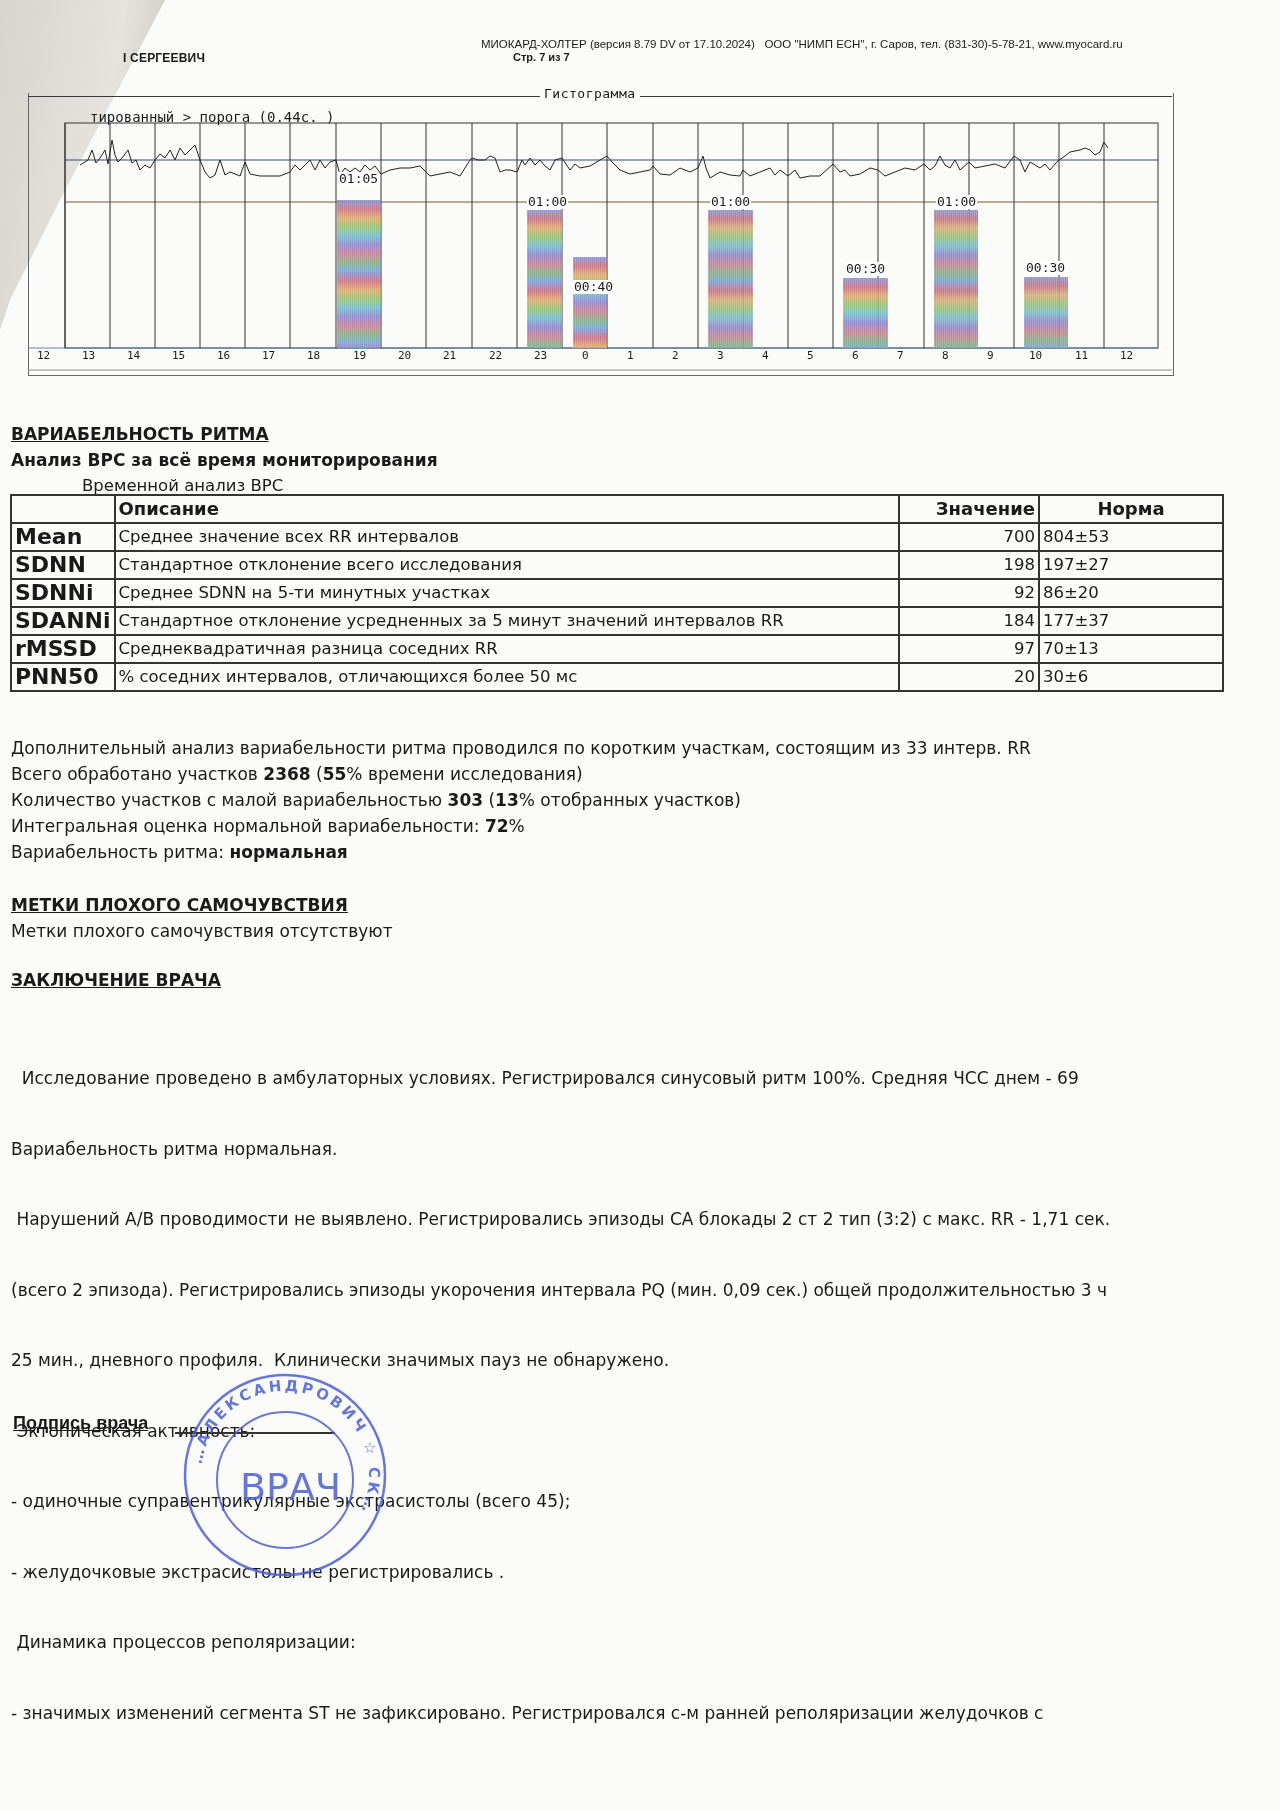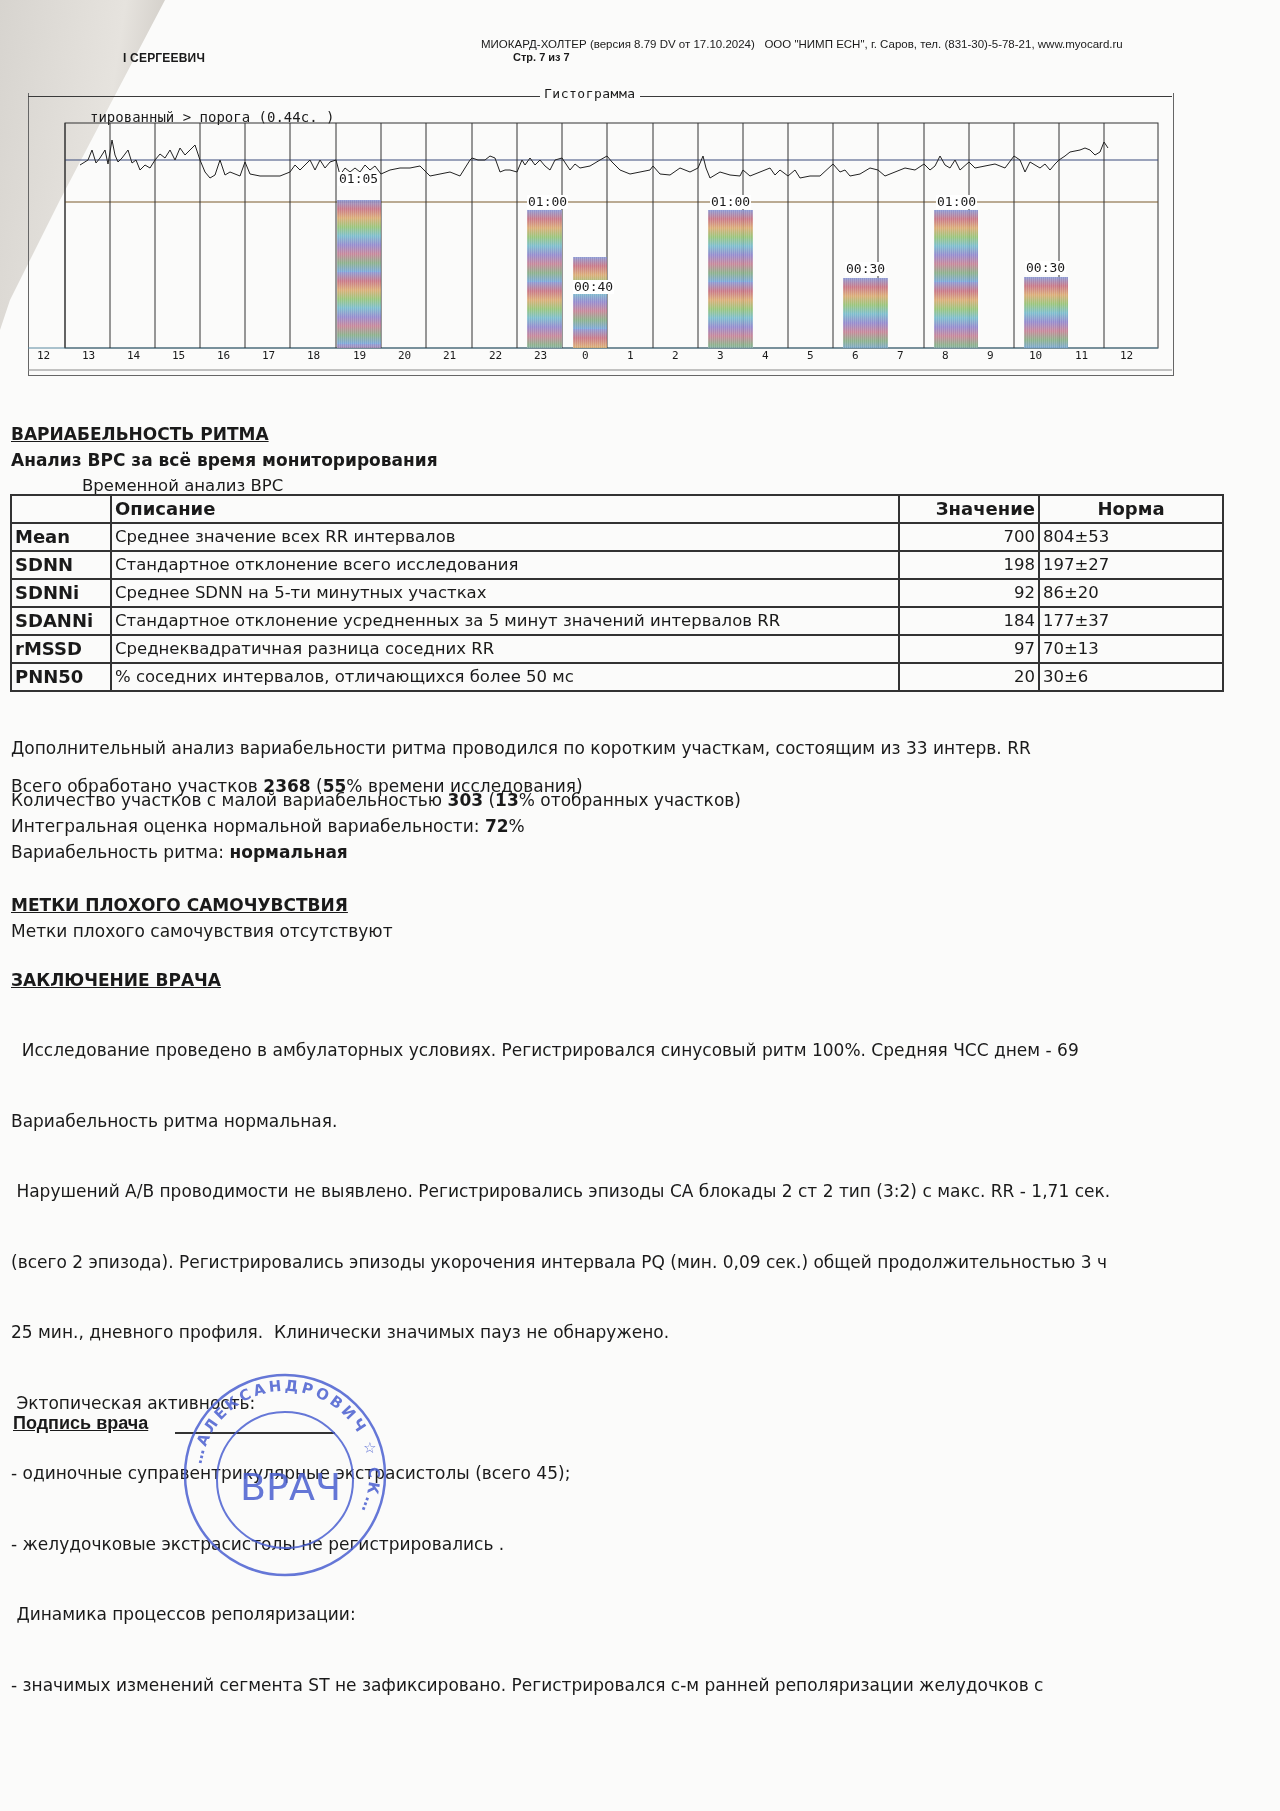--- a/index.html
+++ b/index.html
@@ -18,21 +18,21 @@
   .bar{position:absolute;background:repeating-linear-gradient(180deg,#7f8fd0 0px,#c46a7b 9px,#d8a56a 18px,#8fbf6e 27px,#6fb7c9 36px,#8a7fc9 45px,#c27a8f 54px,#7fa87f 63px,#6f9fd8 72px);opacity:0.9;}
   .bar:after{content:"";position:absolute;inset:0;background:repeating-linear-gradient(90deg,rgba(255,255,255,0.18) 0 1px,transparent 1px 2px);}
   .sec-h{position:absolute;font-weight:bold;font-size:17px;text-decoration:underline;left:11px;}
   .sec-sub{position:absolute;left:11px;font-weight:bold;font-size:17px;}
   .tbl-caption{position:absolute;left:82px;top:476px;font-size:16.5px;}
   table.hrv{position:absolute;left:10px;top:494px;width:1214px;border-collapse:collapse;font-size:16.5px;}
   table.hrv td,table.hrv th{border:2px solid #333;padding:0 3px;height:26px;line-height:24px;}
   table.hrv th{font-weight:bold;text-align:left;font-size:18px;}
   table.hrv th.val{text-align:right;}
   table.hrv th.norm{text-align:center;}
-  table.hrv td.code{font-weight:bold;font-size:18px;width:92px;border-radius:6px;}
+  table.hrv td.code{font-weight:bold;font-size:22px;width:92px;border-radius:6px;}
   table.hrv td.val{text-align:right;width:132px;}
   table.hrv td.norm{text-align:left;width:176px;}
   .p{position:absolute;left:11px;font-size:17px;line-height:23px;white-space:nowrap;}
   .para{position:absolute;left:11px;width:1210px;font-size:17px;line-height:23.5px;}
   .para div{white-space:nowrap;}
   b{font-weight:bold;}
   .sig{position:absolute;left:13px;top:1413px;font-family:"Liberation Sans",sans-serif;font-weight:bold;font-size:18px;text-decoration:underline;}
   .sig-line{position:absolute;left:175px;top:1432px;width:160px;height:2px;background:#333;}
   .stamp{position:absolute;left:170px;top:1360px;width:230px;height:230px;}
   .curl{position:absolute;left:0;top:0;width:190px;height:460px;}
@@ -190,31 +190,31 @@
     <tr>
       <td class="code">PNN50</td>
       <td>% соседних интервалов, отличающихся более 50 мс</td>
       <td class="val">20</td>
       <td class="norm">30±6</td>
     </tr>
   </tbody>
 </table>
 
 <div class="p" style="top:737px;">Дополнительный анализ вариабельности ритма проводился по коротким участкам, состоящим из 33 интерв. RR</div>
-<div class="p" style="top:763px;margin-top:12px;"><span>Всего обработано участков </span><b>2368</b><span> (</span><b>55</b><span>% времени исследования)</span></div>
+<div class="p" style="top:763px;"><span>Всего обработано участков </span><b>2368</b><span> (</span><b>55</b><span>% времени исследования)</span></div>
 <div class="p" style="top:789px;"><span>Количество участков с малой вариабельностью </span><b>303</b><span> (</span><b>13</b><span>% отобранных участков)</span></div>
 <div class="p" style="top:815px;"><span>Интегральная оценка нормальной вариабельности: </span><b>72</b><span>%</span></div>
 <div class="p" style="top:841px;"><span>Вариабельность ритма: </span><b>нормальная</b></div>
 
 <div class="sec-h" style="top:895px;">МЕТКИ ПЛОХОГО САМОЧУВСТВИЯ</div>
 <div class="p" style="top:920px;">Метки плохого самочувствия отсутствуют</div>
 
 <div class="sec-h" style="top:970px;">ЗАКЛЮЧЕНИЕ ВРАЧА</div>
 <div class="para" style="top:992px;white-space:pre;">
-  <div style="white-space:pre;">  Исследование проведено в амбулаторных условиях. Регистрировался синусовый ритм 100%. Средняя ЧСС днем - 69</div>
+  <div style="white-space:pre;margin-top:28px;">  Исследование проведено в амбулаторных условиях. Регистрировался синусовый ритм 100%. Средняя ЧСС днем - 69</div>
   <div style="white-space:pre;">Вариабельность ритма нормальная.</div>
   <div style="white-space:pre;"> Нарушений А/В проводимости не выявлено. Регистрировались эпизоды СА блокады 2 ст 2 тип (3:2) с макс. RR - 1,71 сек.</div>
   <div style="white-space:pre;">(всего 2 эпизода). Регистрировались эпизоды укорочения интервала PQ (мин. 0,09 сек.) общей продолжительностью 3 ч</div>
   <div style="white-space:pre;">25 мин., дневного профиля.  Клинически значимых пауз не обнаружено.</div>
   <div style="white-space:pre;"> Эктопическая активность:</div>
   <div style="white-space:pre;">- одиночные суправентрикулярные экстрасистолы (всего 45);</div>
   <div style="white-space:pre;">- желудочковые экстрасистолы не регистрировались .</div>
   <div style="white-space:pre;"> Динамика процессов реполяризации:</div>
   <div style="white-space:pre;">- значимых изменений сегмента ST не зафиксировано. Регистрировался с-м ранней реполяризации желудочков с</div>
   

